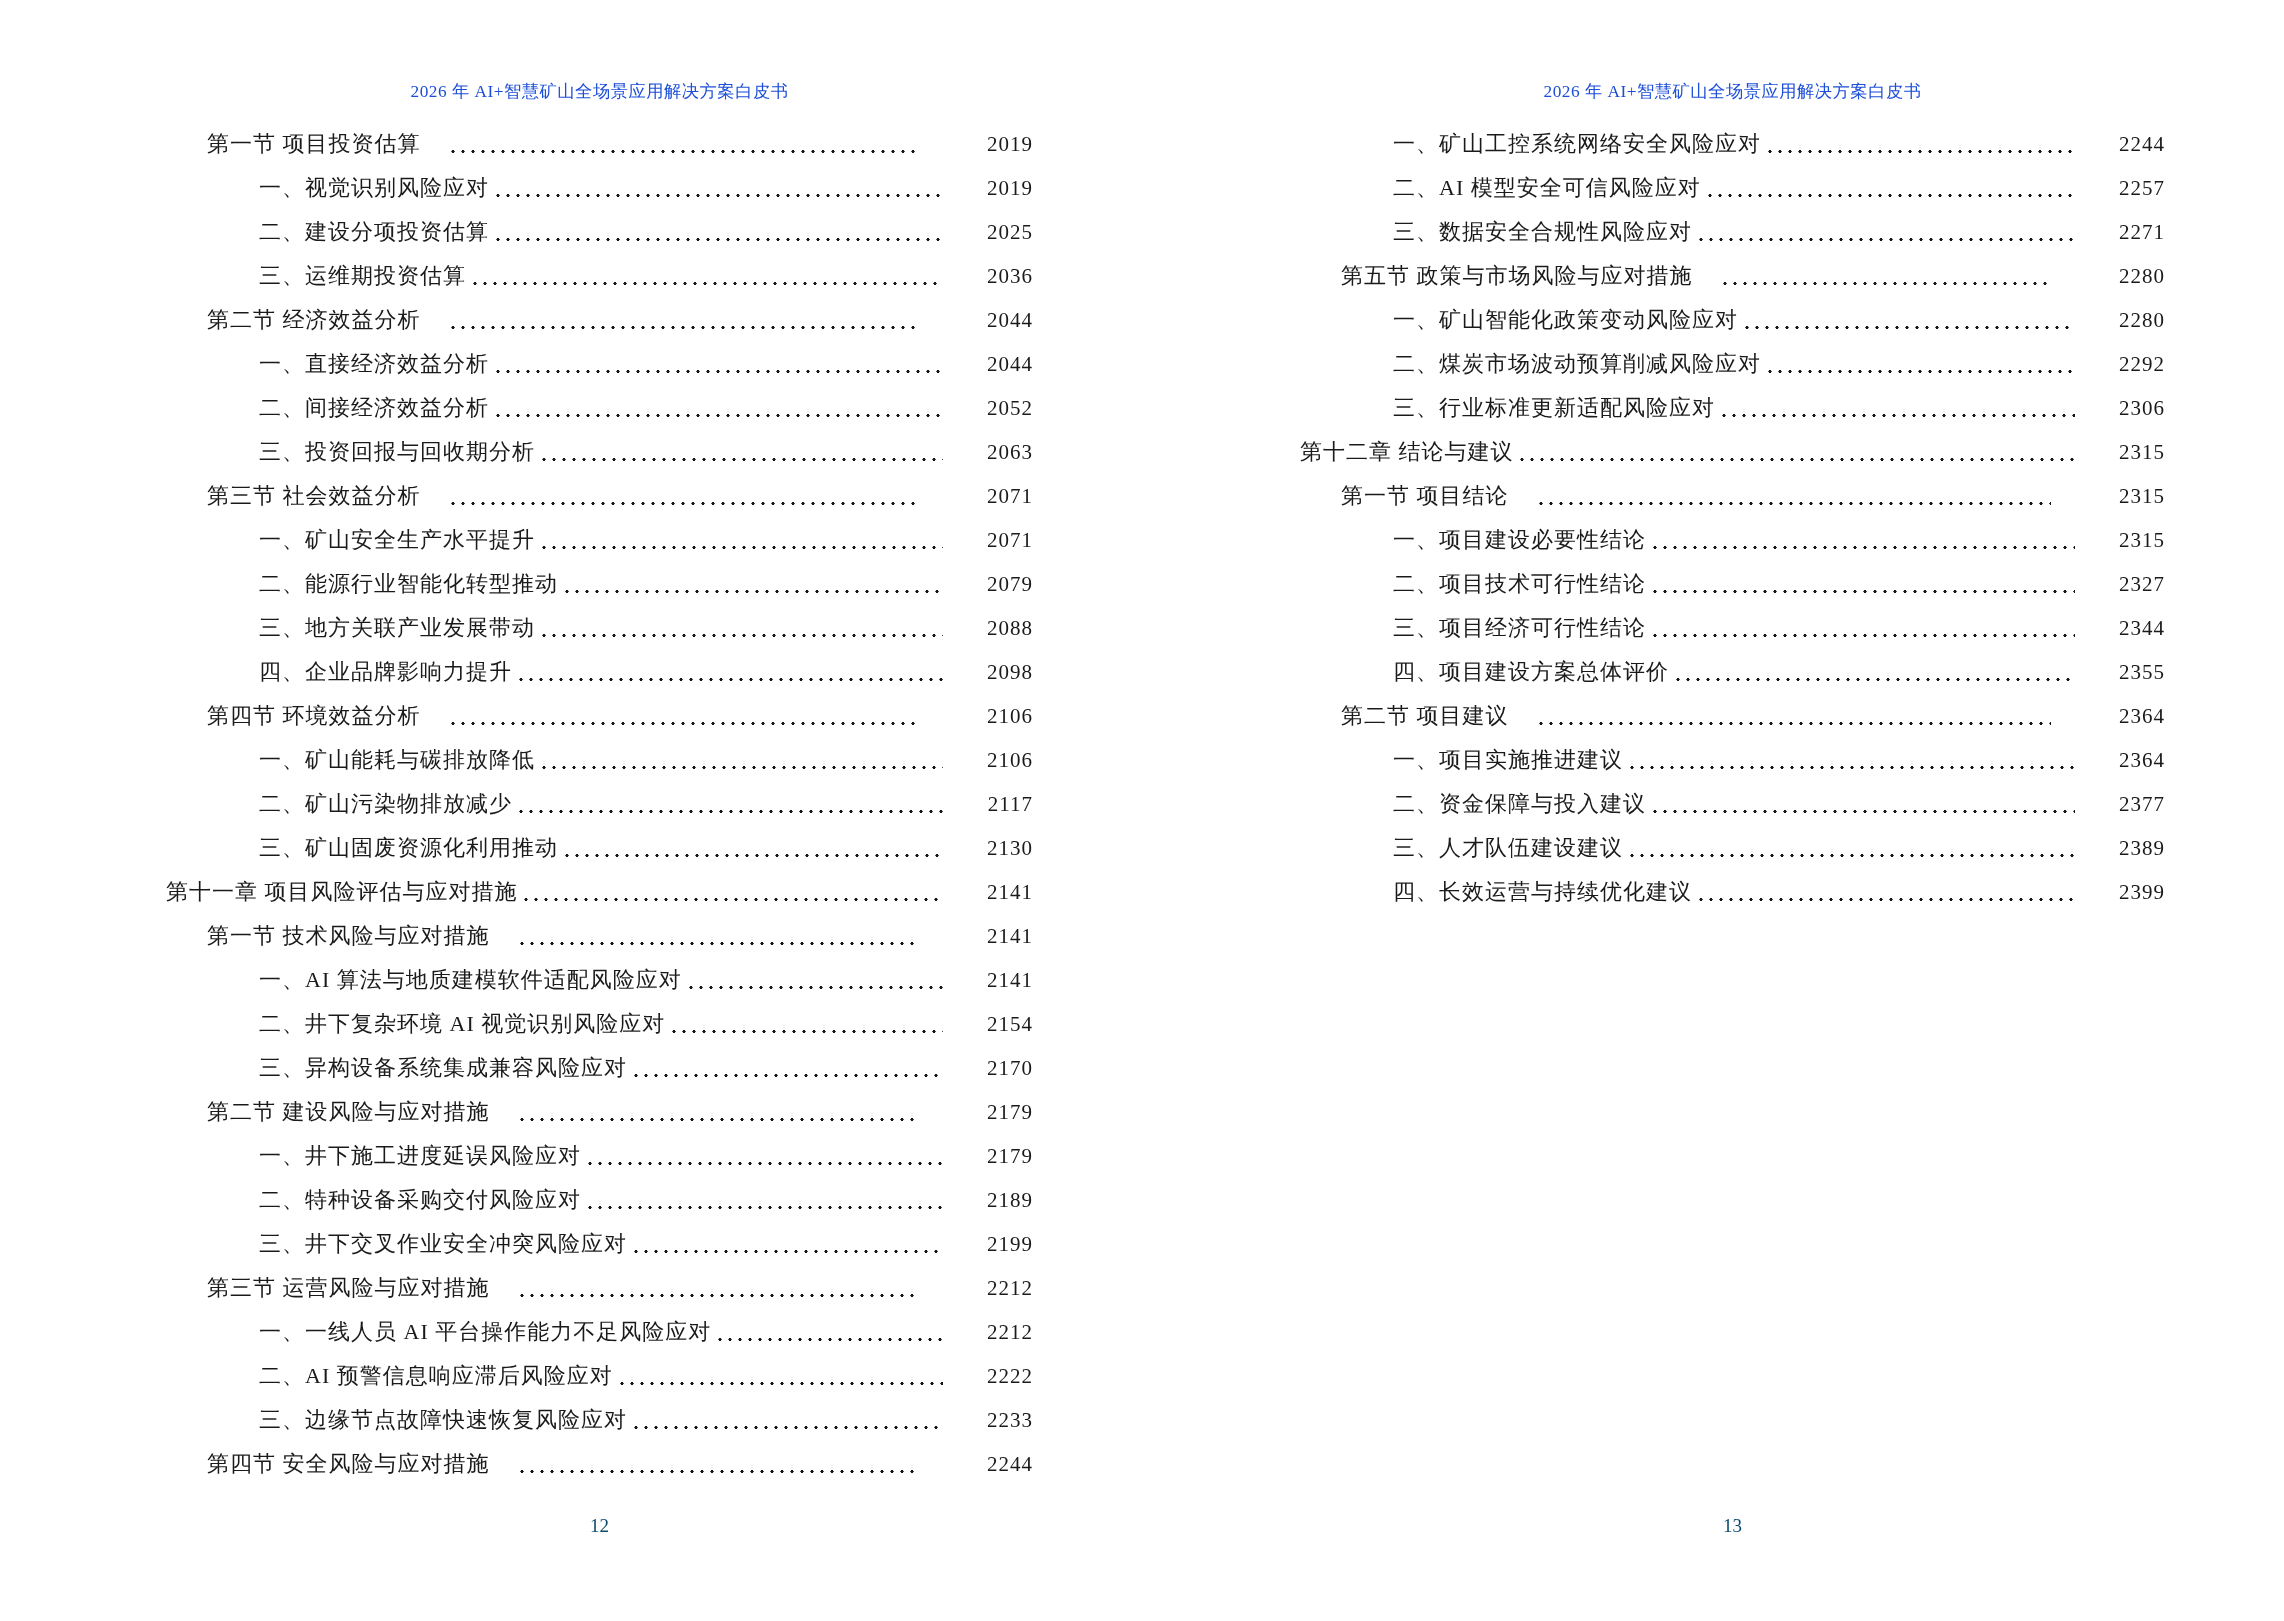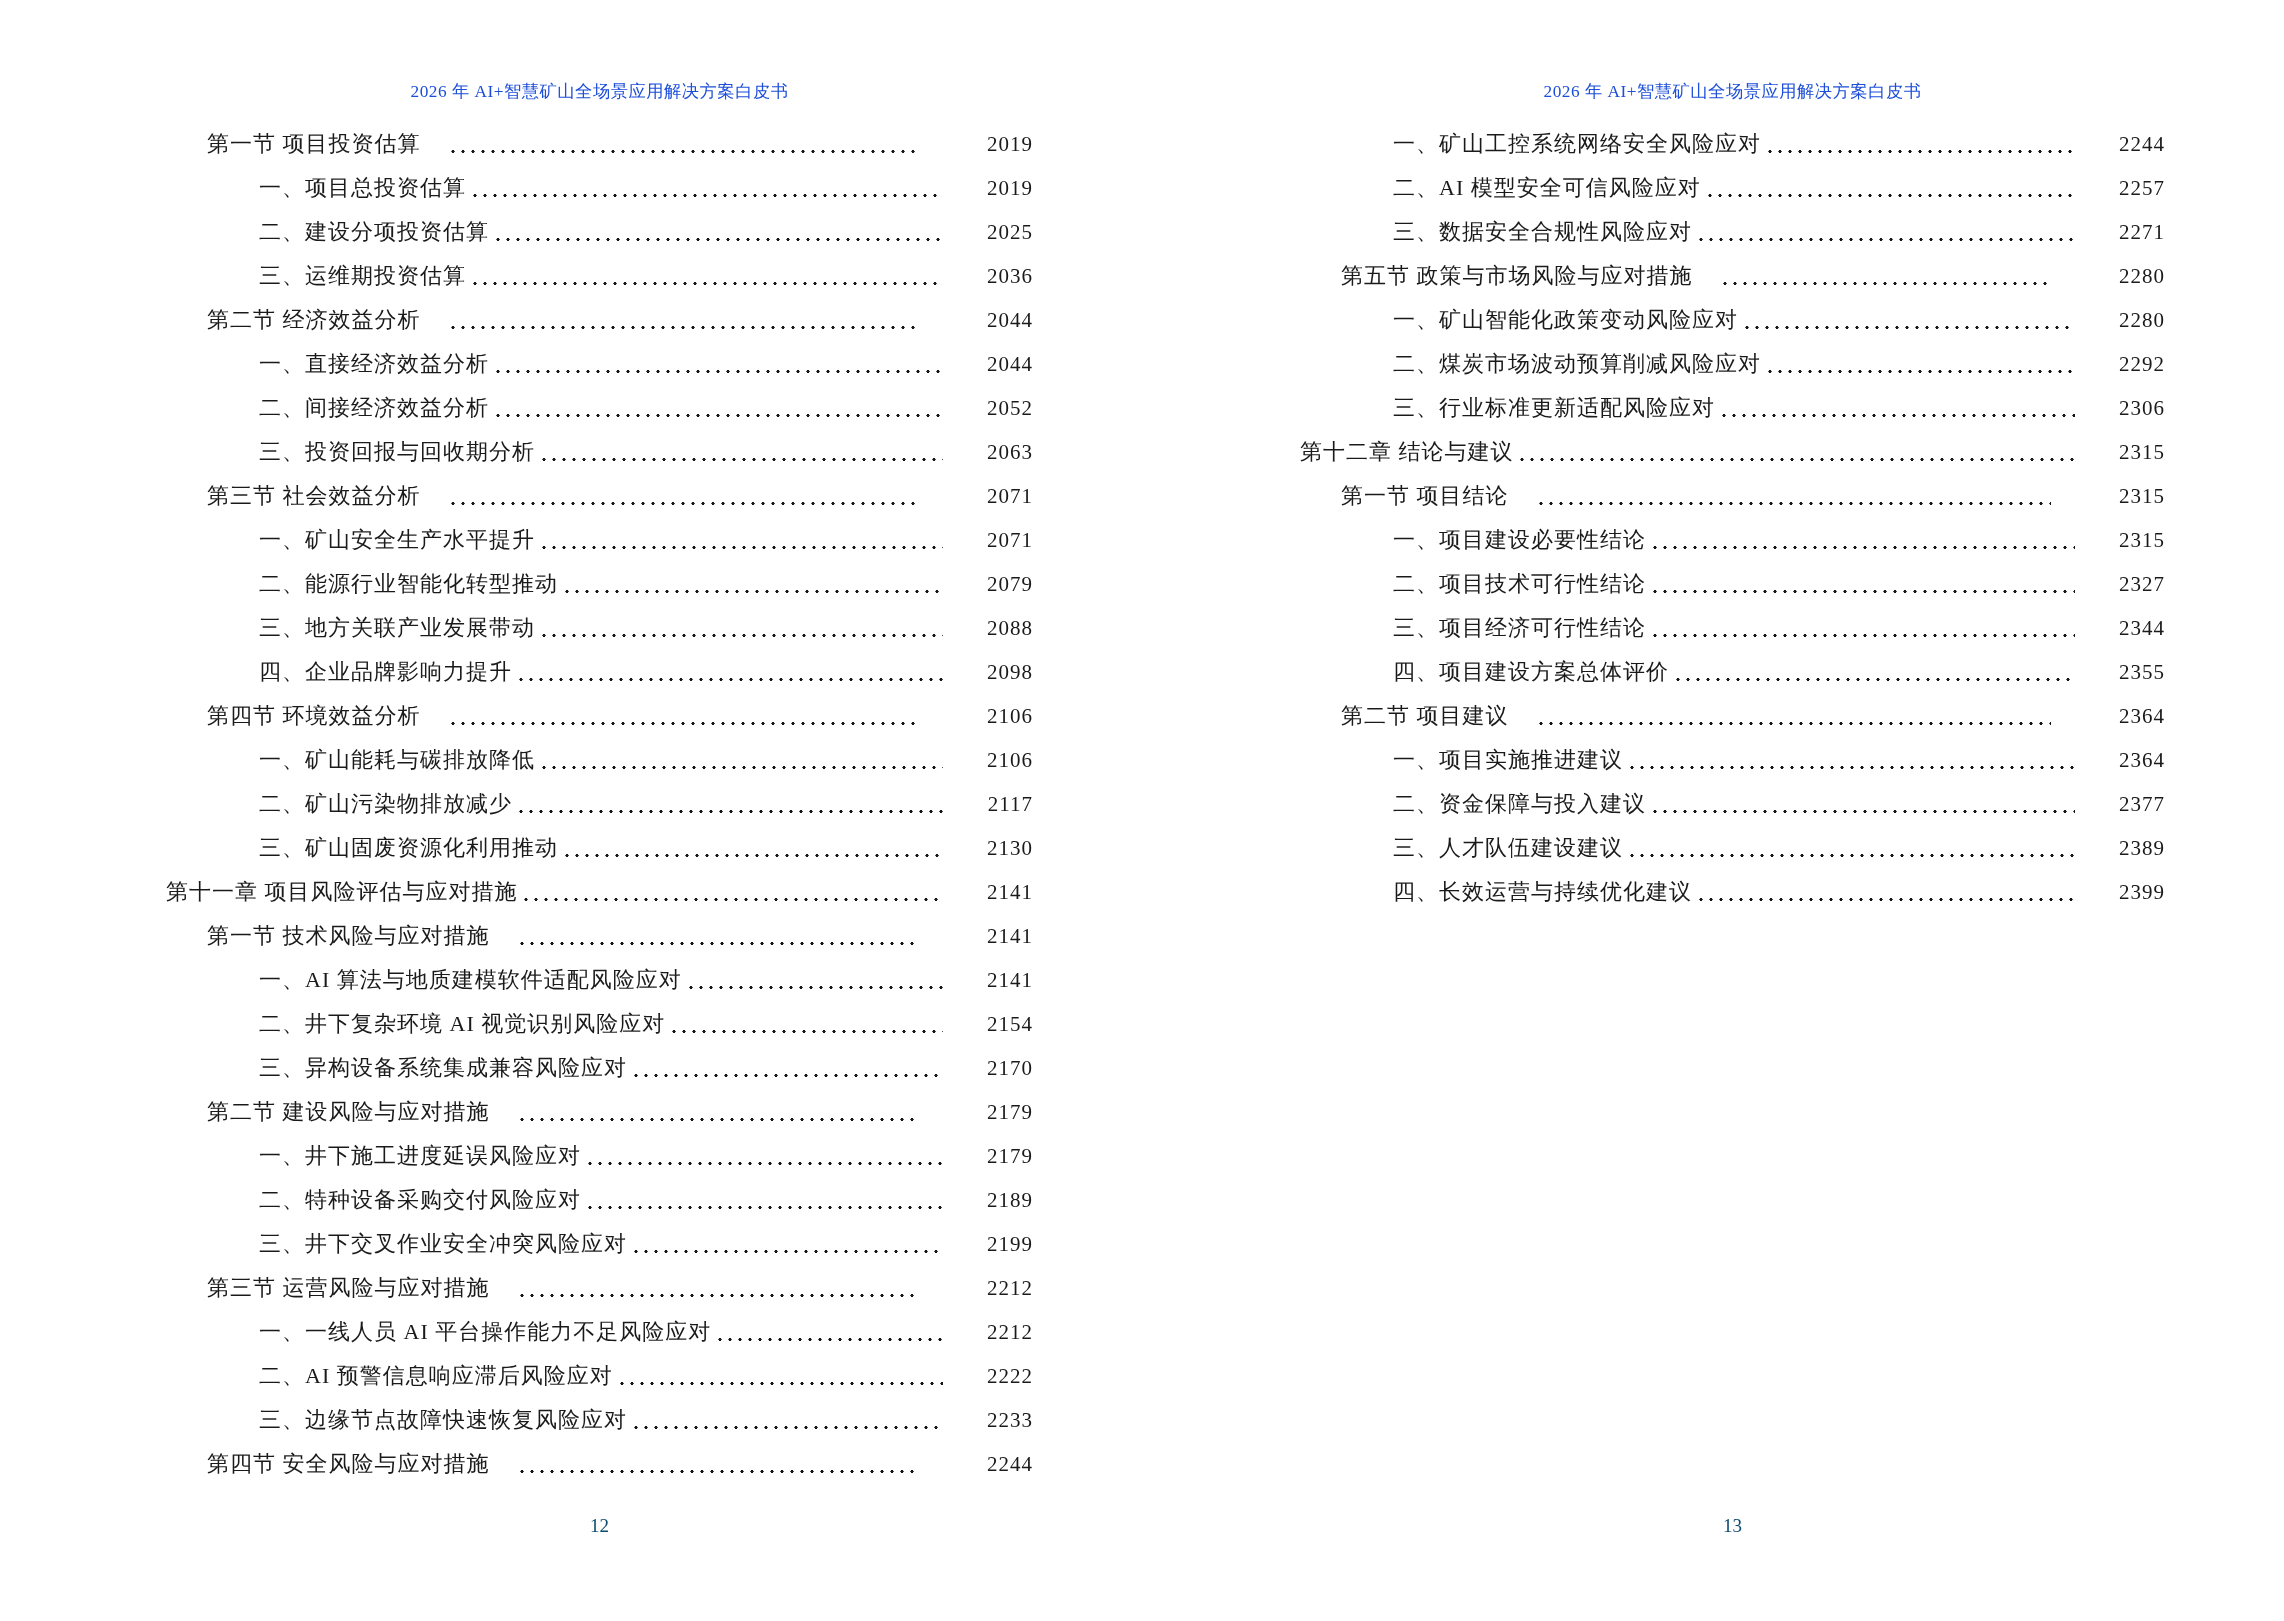--- a/index.html
+++ b/index.html
@@ -96,21 +96,21 @@
 
     <div class="toc">
 
         <div class="toc-row lvl-section">
           <span class="toc-title">第一节 项目投资估算</span>
           <span class="toc-leader"></span>
           <span class="toc-page">2019</span>
         </div>
 
         <div class="toc-row lvl-item">
-          <span class="toc-title">一、项目总投资估算</span>
+          <span class="toc-title">一、视觉识别风险应对</span>
           <span class="toc-leader"></span>
           <span class="toc-page">2019</span>
         </div>
 
         <div class="toc-row lvl-item">
           <span class="toc-title">二、建设分项投资估算</span>
           <span class="toc-leader"></span>
           <span class="toc-page">2025</span>
         </div>
 

